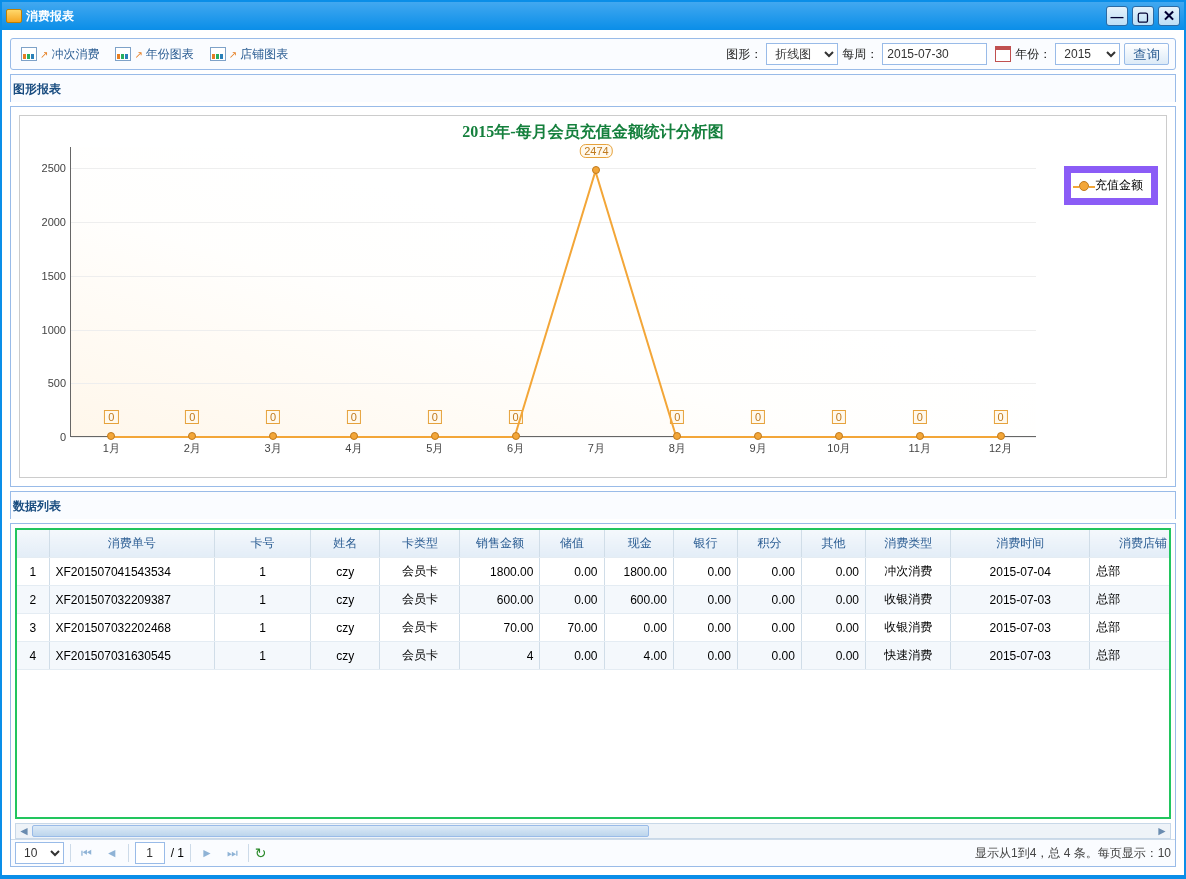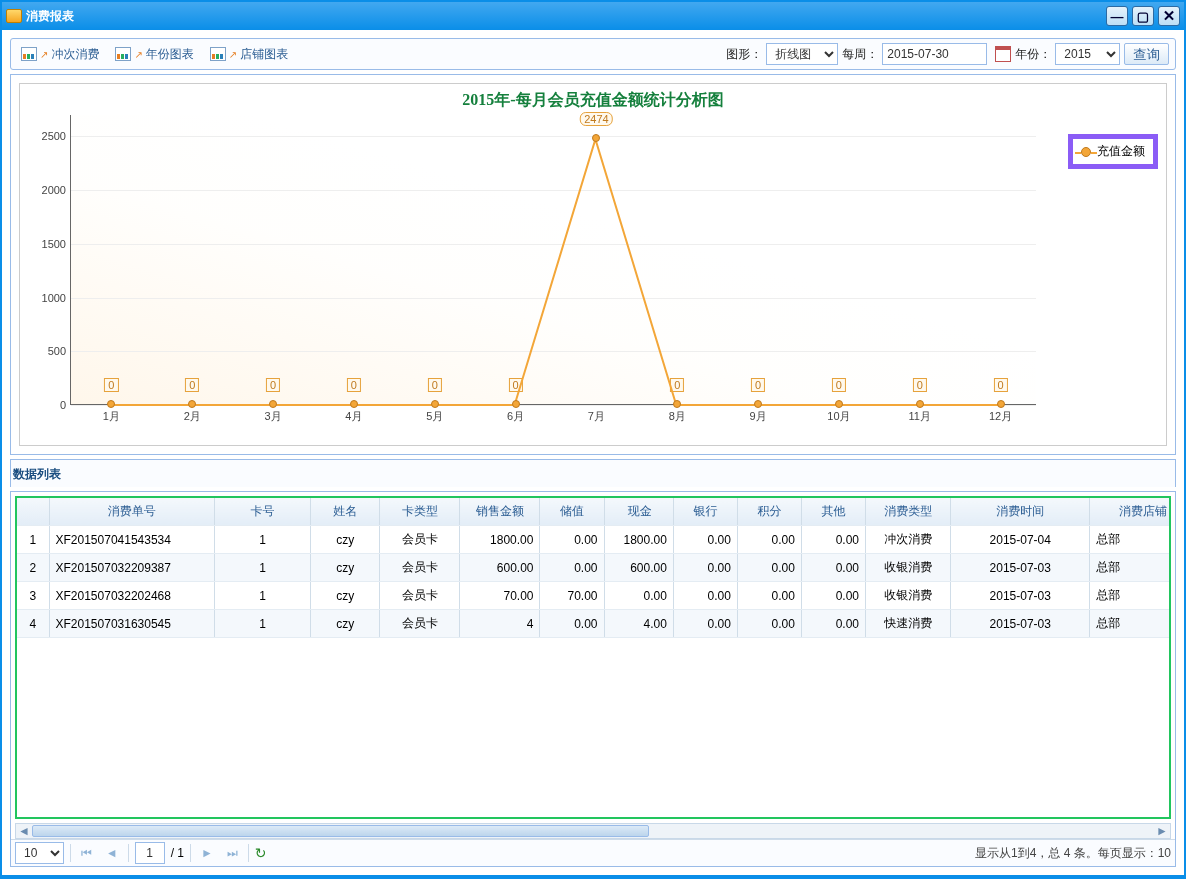--- a/index.html
+++ b/index.html
@@ -18,21 +18,21 @@
 .tabbtn .arrow { color:#e67e22; font-size:10px; }
 .toolbar .right { margin-left: auto; display: flex; align-items: center; gap: 4px; }
 .lbl { color: #222; }
 select, input[type=text] { border: 1px solid #99bbe8; height: 22px; padding: 1px 4px; font-size: 12px; background: #fff; color: #333; }
 .cal-icon { width:16px; height:16px; margin-left:4px; background:#fff; border:1px solid #c05050; border-top:4px solid #c05050; display:inline-block; }
 .querybtn { border:1px solid #99bbe8; background:linear-gradient(#fff,#dceaf7); padding:2px 8px; height:22px; cursor:pointer; color:#2b5d93; border-radius:2px; }
 .section-header { font-weight: bold; color: #1a4d80; padding: 6px 2px 4px; background:#fafcff; border:1px solid #99bbe8; border-bottom:none; }
 .chart-panel { border:1px solid #99bbe8; flex: 0 0 auto; }
 .chart-box { border:1px solid #ccc; margin:8px; position:relative; }
 .chart-title { text-align:center; color:#15803d; font-weight:bold; font-size:16px; padding:6px 0 4px; font-family: SimSun, serif; }
-.legend { position:absolute; right:8px; top:50px; border:5px solid #8b5cf6; background:#fff; padding:4px 8px; display:flex; align-items:center; gap:6px; z-index:5;}
+.legend { position:absolute; right:8px; top:50px; border:7px solid #8b5cf6; background:#fff; padding:4px 8px; display:flex; align-items:center; gap:6px; z-index:5;}
 .legend .dot { width:10px; height:10px; background:#f3a638; border:1px solid #c07a1e; border-radius:50%; display:inline-block; position:relative;}
 .legend .dot::before, .legend .dot::after { content:""; position:absolute; width:6px; height:2px; background:#f3a638; top:4px;}
 .legend .dot::before{left:-7px;} .legend .dot::after{right:-7px;}
 .plot { position:relative; height:320px; margin:0 10px 10px 50px; }
 .plot-area { position:absolute; left:0; right:120px; top:0; bottom:30px; border-left:1px solid #666; border-bottom:1px solid #666; background: linear-gradient(to top right, rgba(255,200,120,0.15), rgba(255,240,210,0.05) 40%, transparent 60%); }
 .ytick { position:absolute; right:100%; margin-right:4px; font-size:11px; color:#444; transform:translateY(-50%); }
 .grid-h { position:absolute; left:0; right:0; border-top:1px solid #eee; }
 .xtick { position:absolute; bottom:-20px; font-size:11px; color:#444; transform:translateX(-50%); }
 .point { position:absolute; width:8px; height:8px; background:#f3a638; border:1px solid #c07a1e; border-radius:50%; transform:translate(-50%,50%); z-index:3;}
 .value-label { position:absolute; border:1px solid #e6a23c; background:#fff9ed; color:#c07a1e; font-size:11px; padding:0 3px; transform:translate(-50%, 0); z-index:2;}
@@ -99,20 +99,21 @@
         <input type="text" style="width: 105px;" value="2015-07-30">
         <span class="cal-icon"></span>
         <span class="lbl">年份：</span>
         <select style="width:65px;">
           <option>2015</option>
         </select>
         <button class="querybtn">查询</button>
       </div>
     </div>
 
+    <div class="section-header">图形报表</div>
     <div class="chart-panel">
       <div class="chart-box">
         <div class="chart-title">2015年-每月会员充值金额统计分析图</div>
         <div class="legend">
           <span class="dot"></span>
           <span>充值金额</span>
         </div>
         <div class="plot" id="plot">
           <div class="plot-area" id="plot-area">
               <div class="grid-h" style="top: 290px;"></div>

